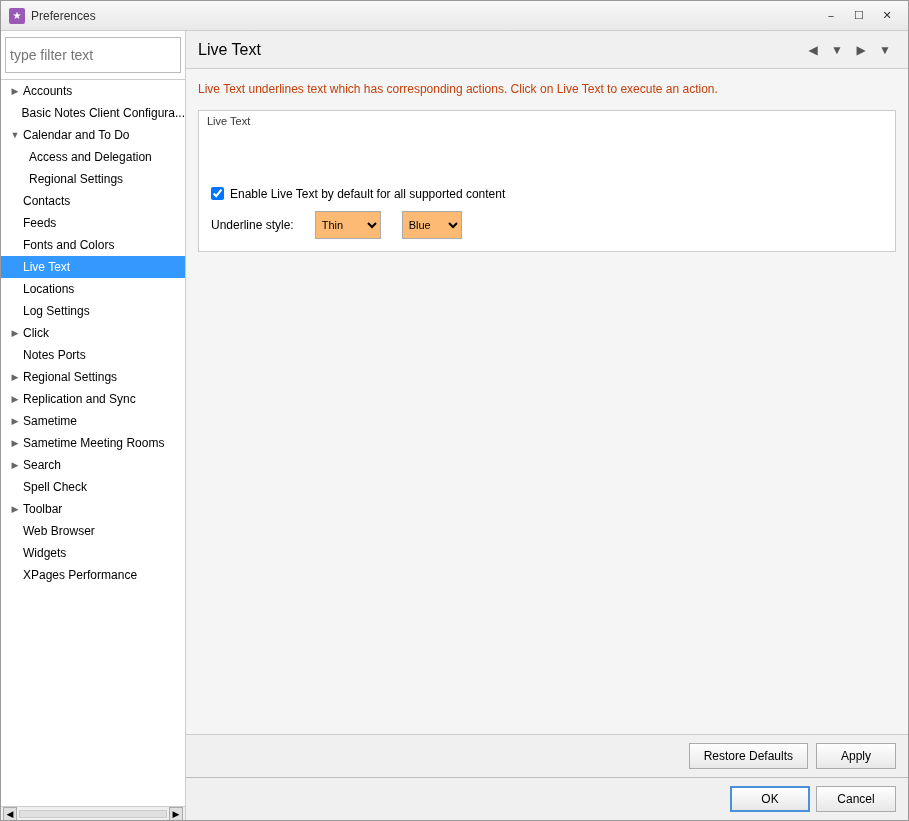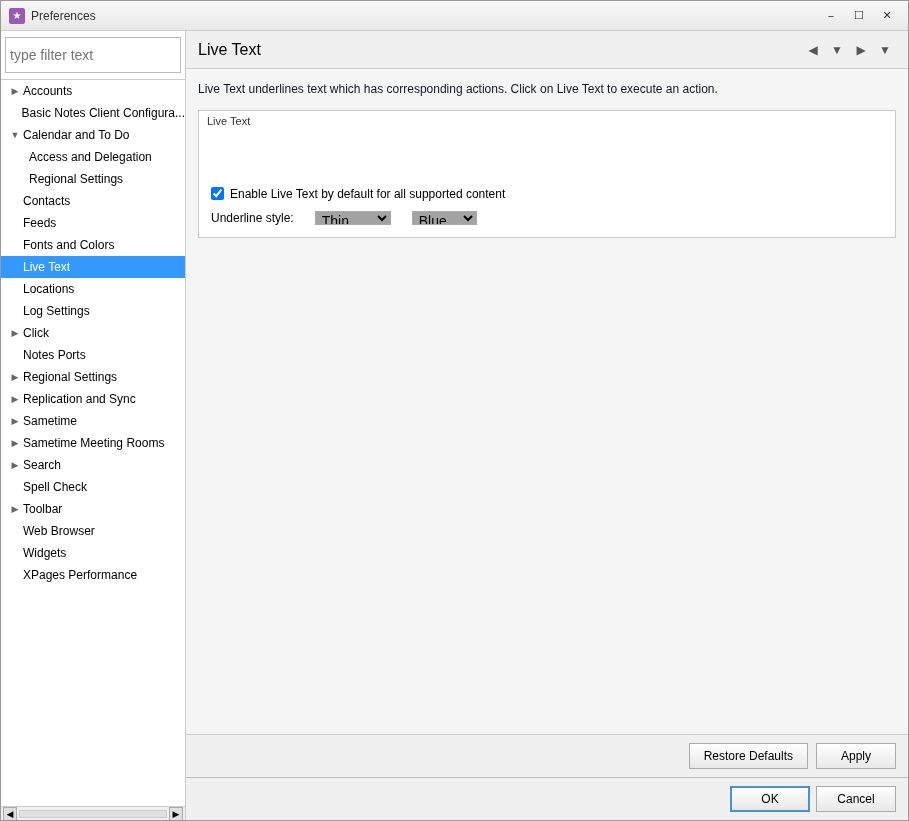--- a/index.html
+++ b/index.html
@@ -213,21 +213,21 @@
       color: #555;
     }
 
     .panel-body {
       flex: 1;
       padding: 12px;
       overflow-y: auto;
     }
 
     .description-text {
-      color: #0f172a;
+      color: #c2410c;
       font-size: 12px;
       margin-bottom: 12px;
       line-height: 1.4;
     }
 
     .group-box {
       border: 1px solid #ccc;
       background: white;
       margin-bottom: 10px;
     }
@@ -266,24 +266,24 @@
       align-items: center;
       gap: 21px;
     }
 
     .underline-label {
       font-size: 12px;
       color: #000;
     }
 
     .combo-select {
-      height: 14px;
+      height: 28px;
       border: 1px solid #aaa;
-      background: #a3a3a3;
-      font-size: 14px;
+      background: #fdba74;
+      font-size: 11px;
       padding: 0 2px;
       cursor: pointer;
       min-width: 60px;
     }
 
     
     .bottom-bar {
       padding: 8px 12px;
       display: flex;
       justify-content: flex-end;

